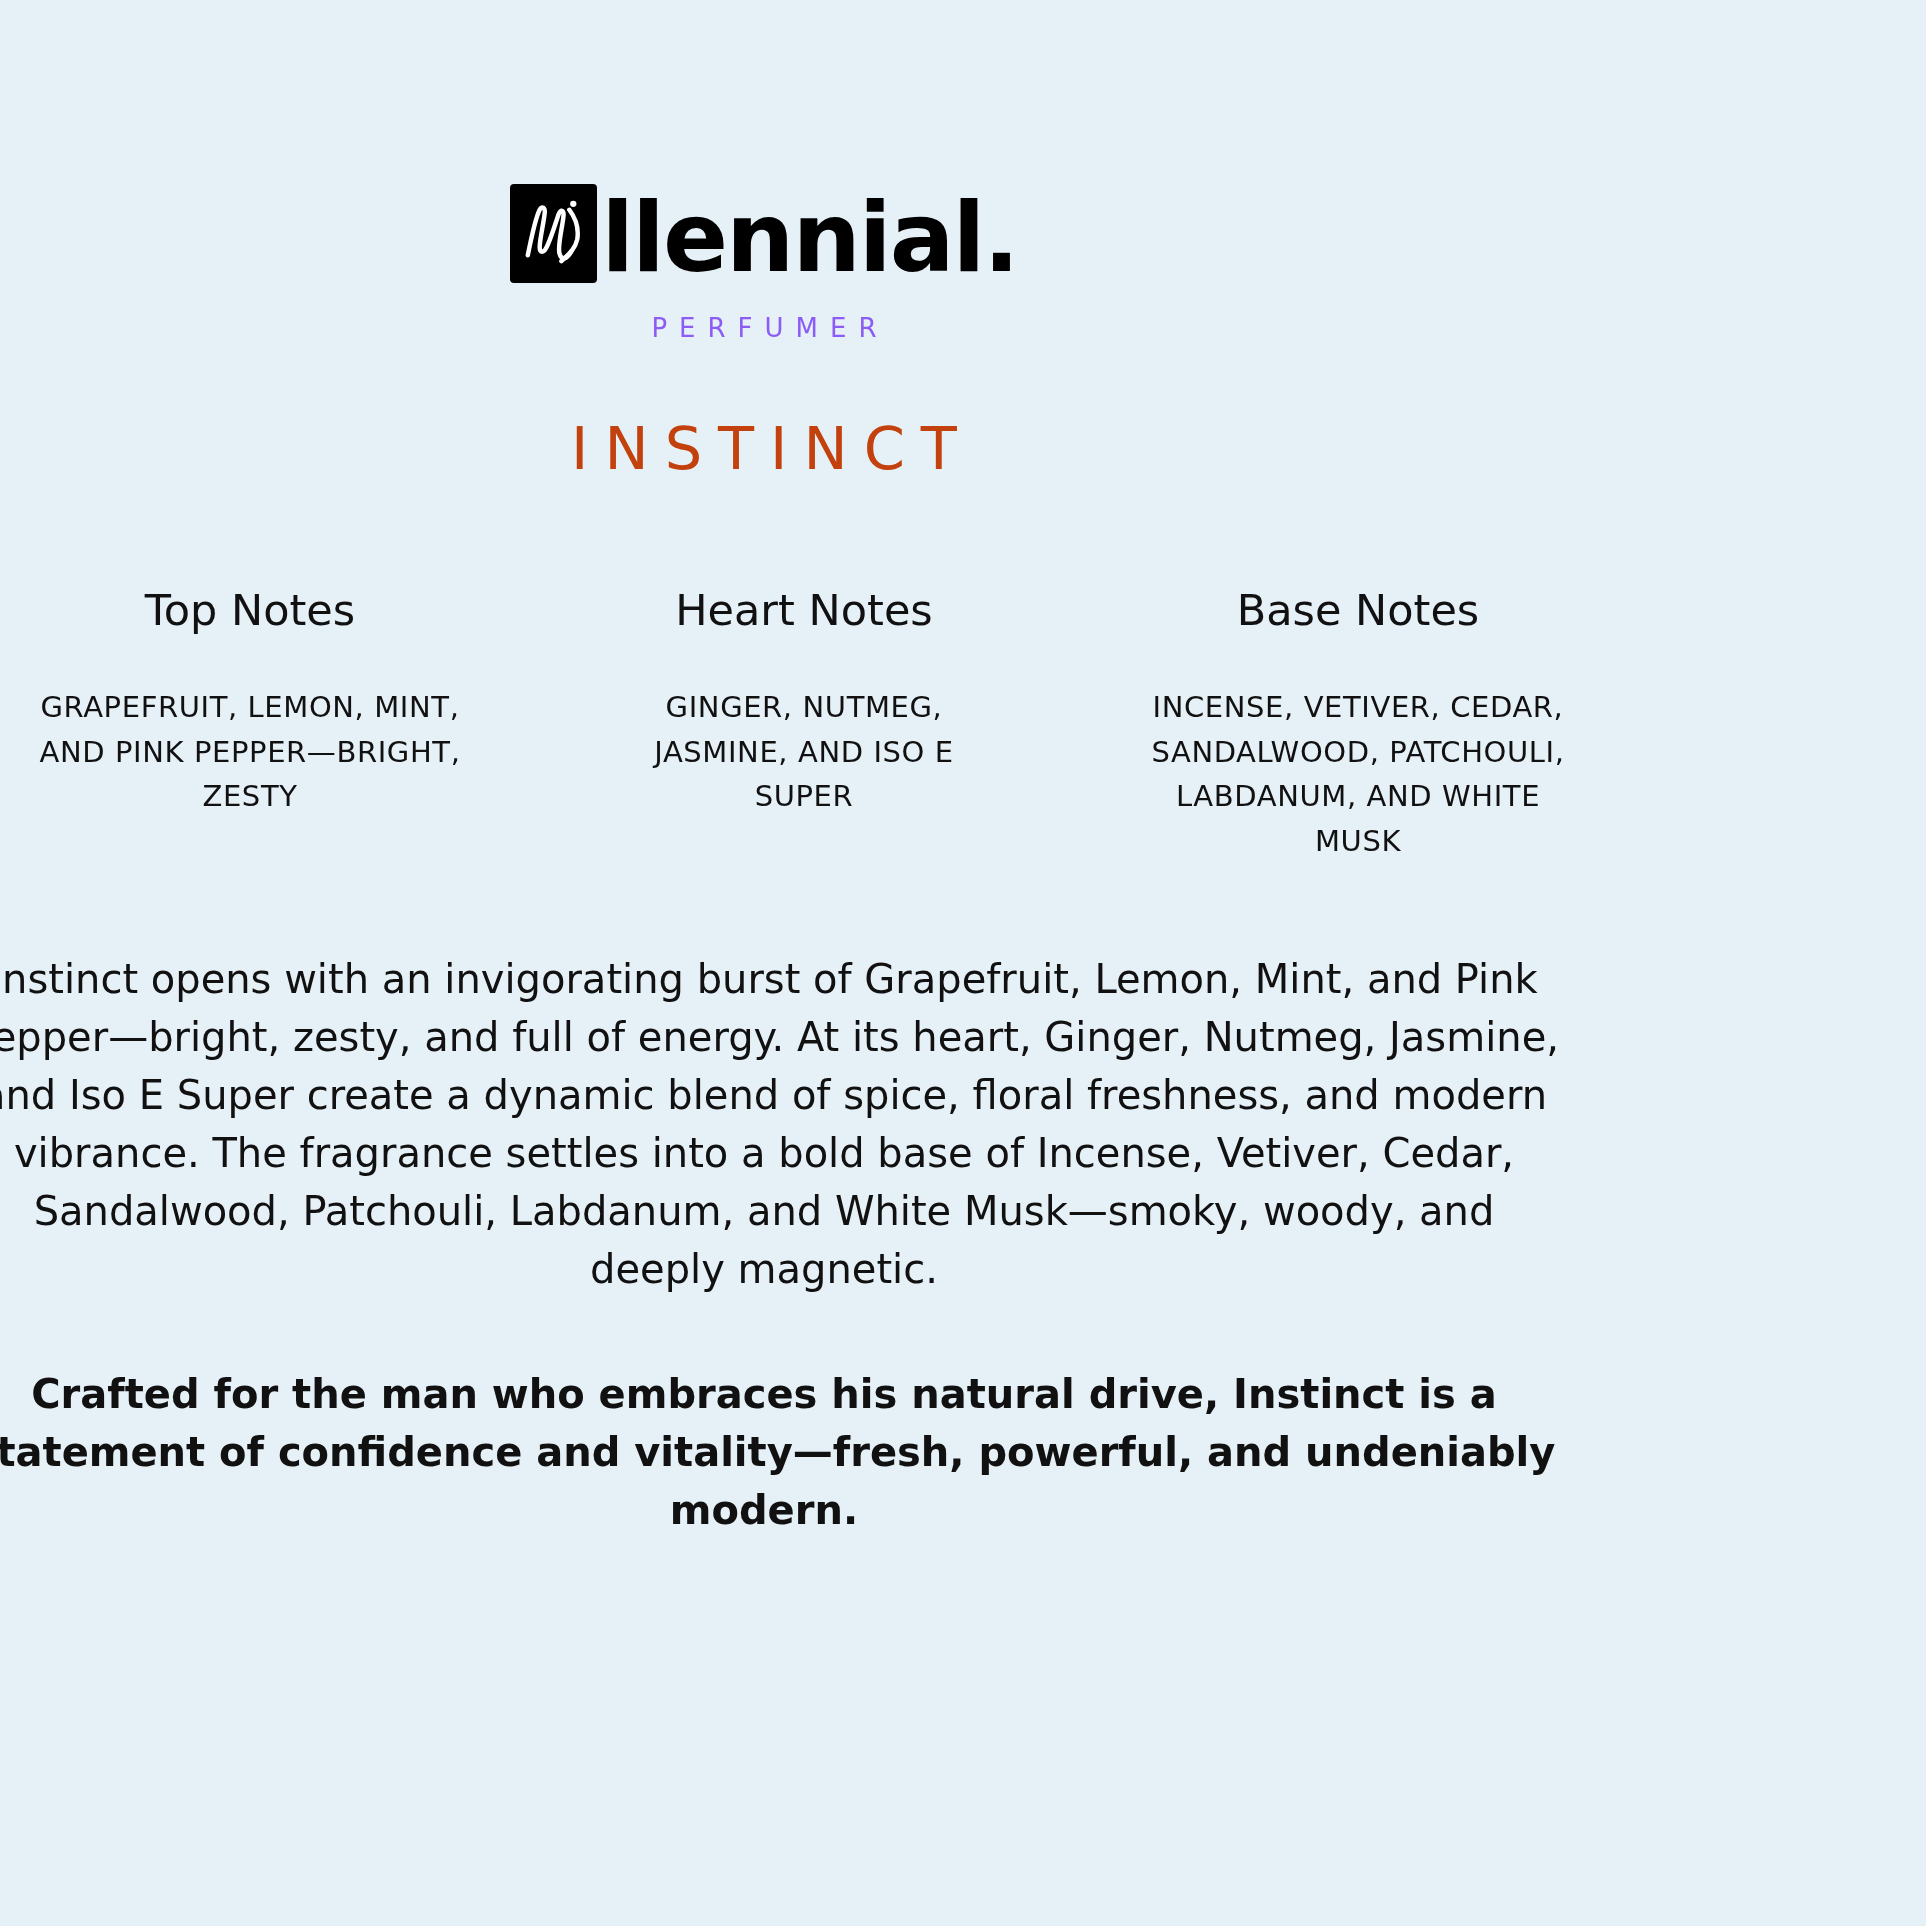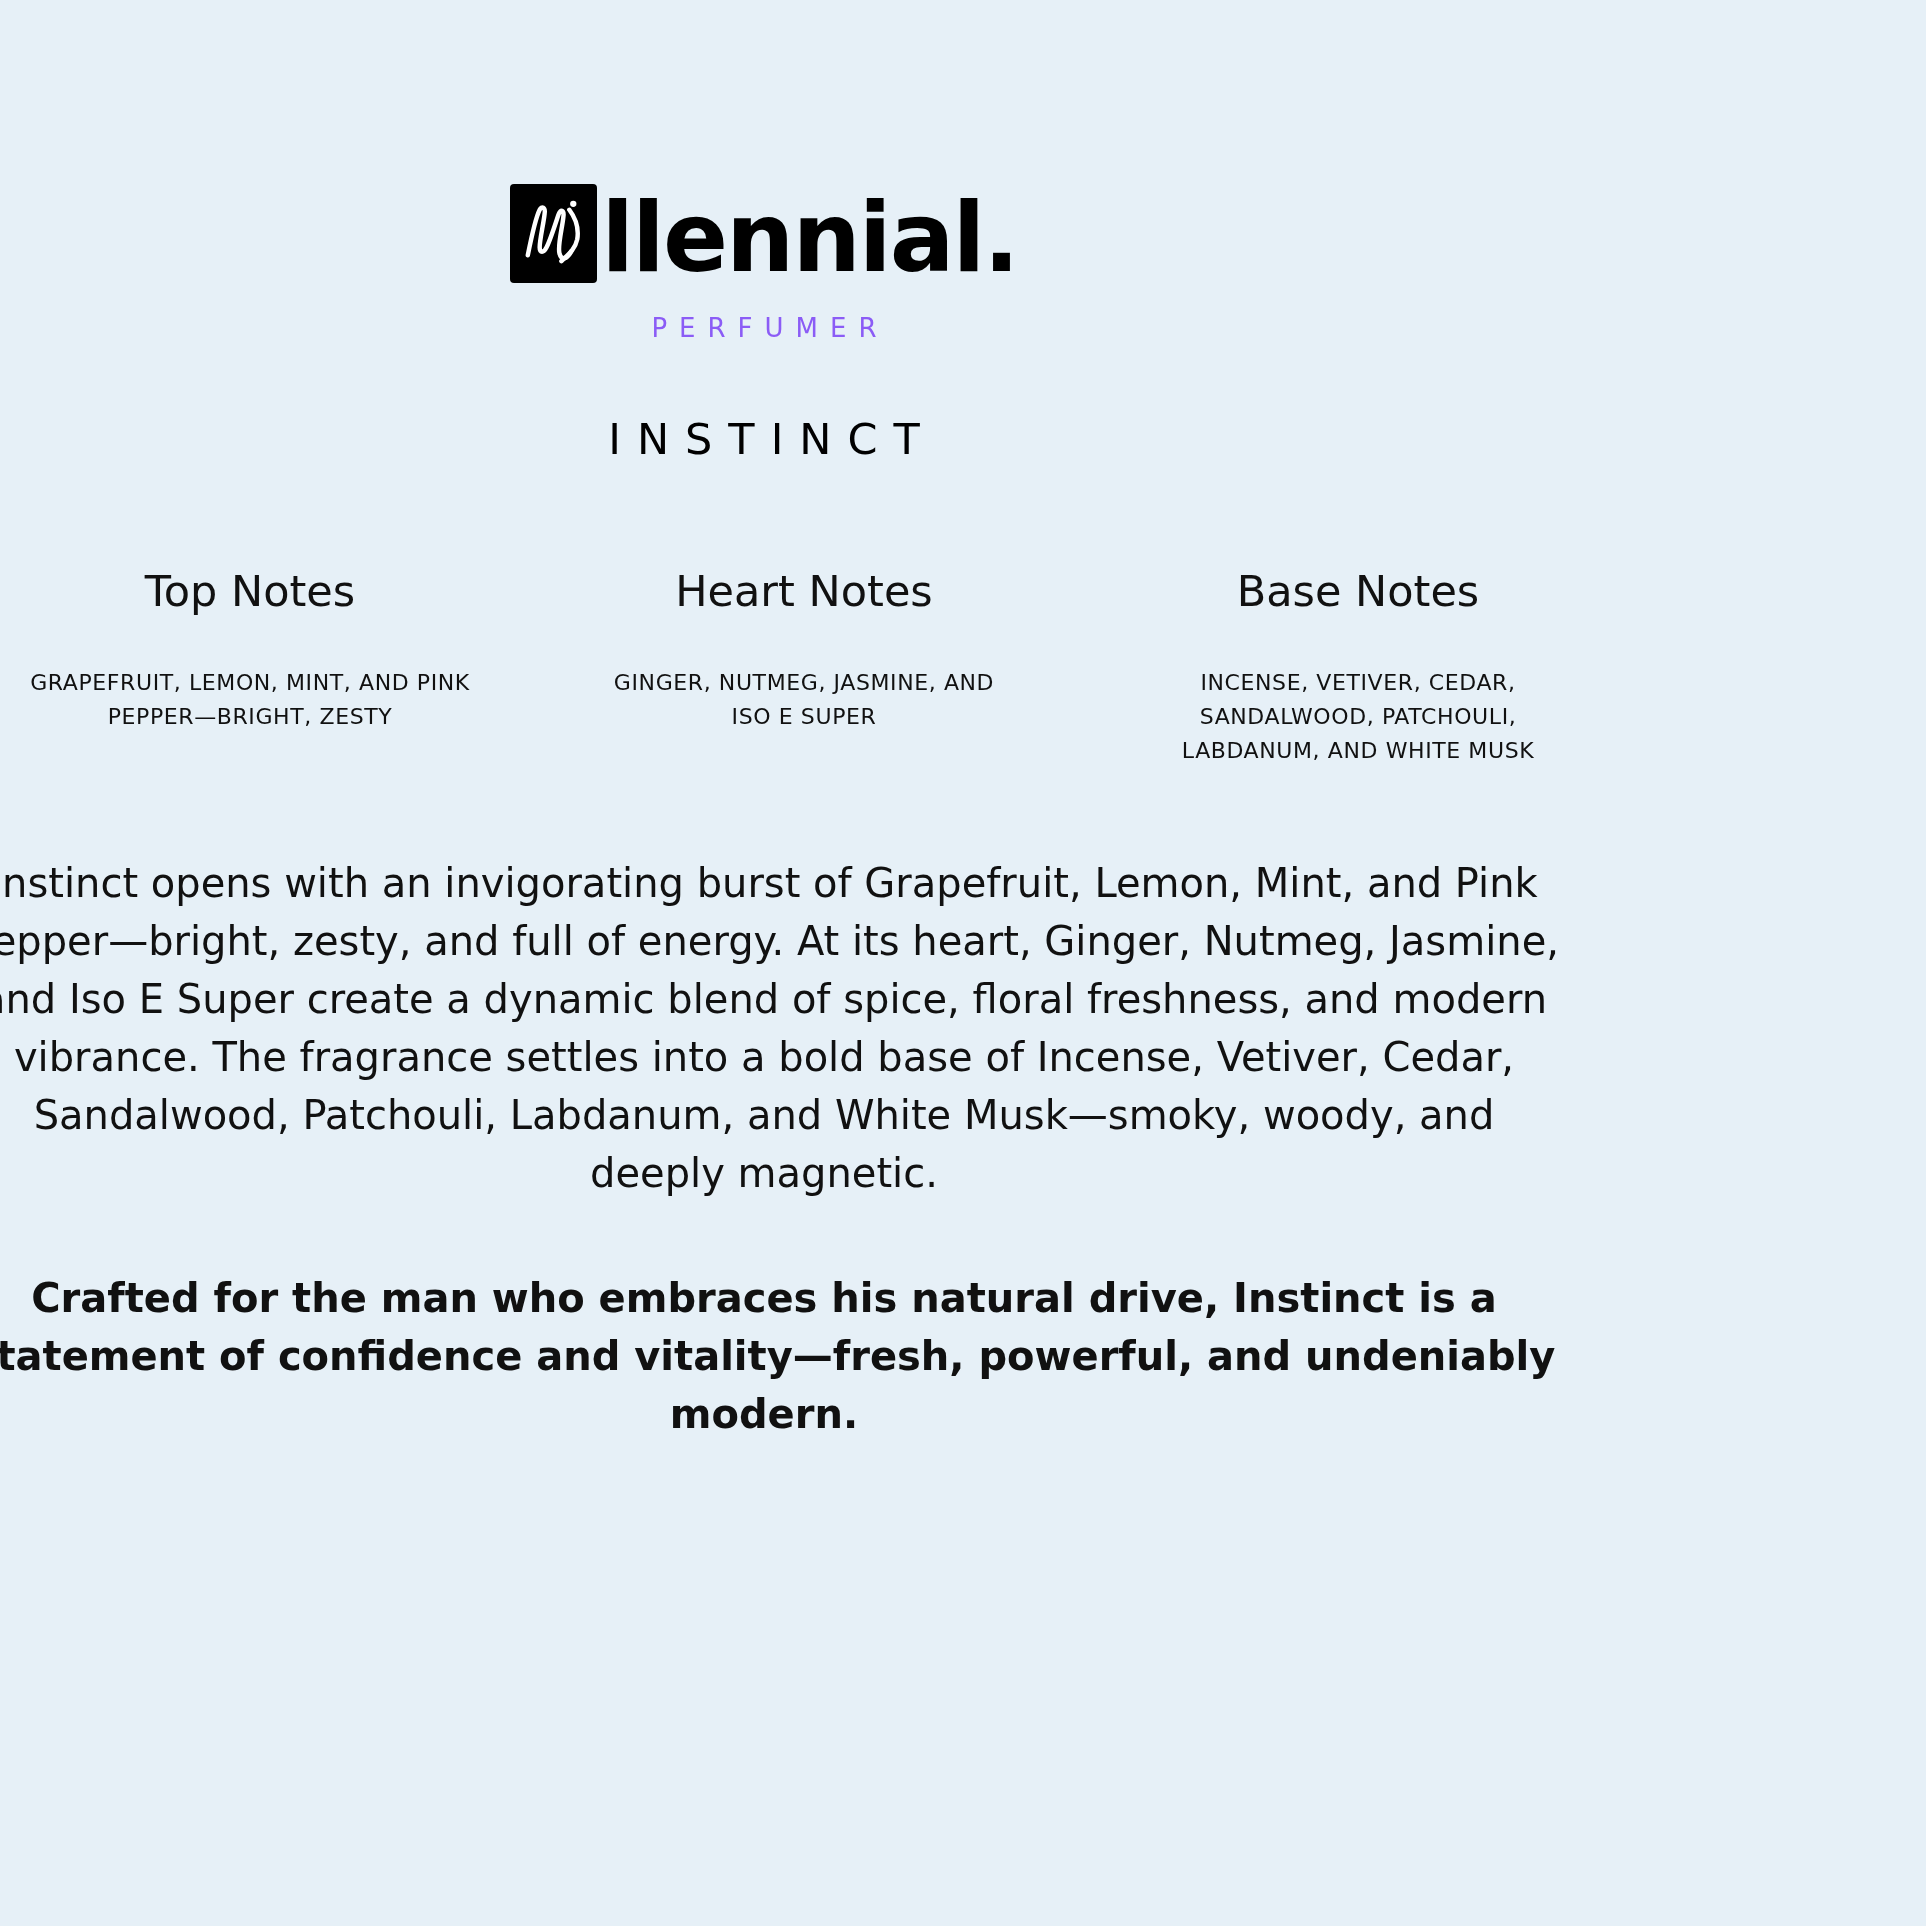--- a/index.html
+++ b/index.html
@@ -65,24 +65,24 @@
     font-size: 26px;
     letter-spacing: 12px;
     font-weight: 500;
     color: #8b5cf6;
     text-indent: 12px;
   }
 
   
   .product-title {
     margin-top: 71px;
-    font-size: 43px;
+    font-size: 59px;
     letter-spacing: 16px;
     font-weight: 400;
-    color: #000000;
+    color: #c2410c;
     text-indent: 16px;
   }
 
   
   .notes-row {
     margin-top: 102px;
     width: 1742px;
     display: flex;
     justify-content: flex-end;
     align-items: flex-start;
@@ -95,21 +95,21 @@
     text-align: center;
   }
   .note-heading {
     font-size: 43px;
     font-weight: 400;
     color: #111;
     line-height: 1.2;
   }
   .note-body {
     margin-top: 48px;
-    font-size: 22px;
+    font-size: 29px;
     line-height: 1.55;
     letter-spacing: 0.6px;
     color: #111;
     max-width: 455px;
   }
   .note-col.col-heart .note-body { max-width: 396px; }
   .note-col.col-base .note-body { max-width: 446px; }
 
   
   .description {

